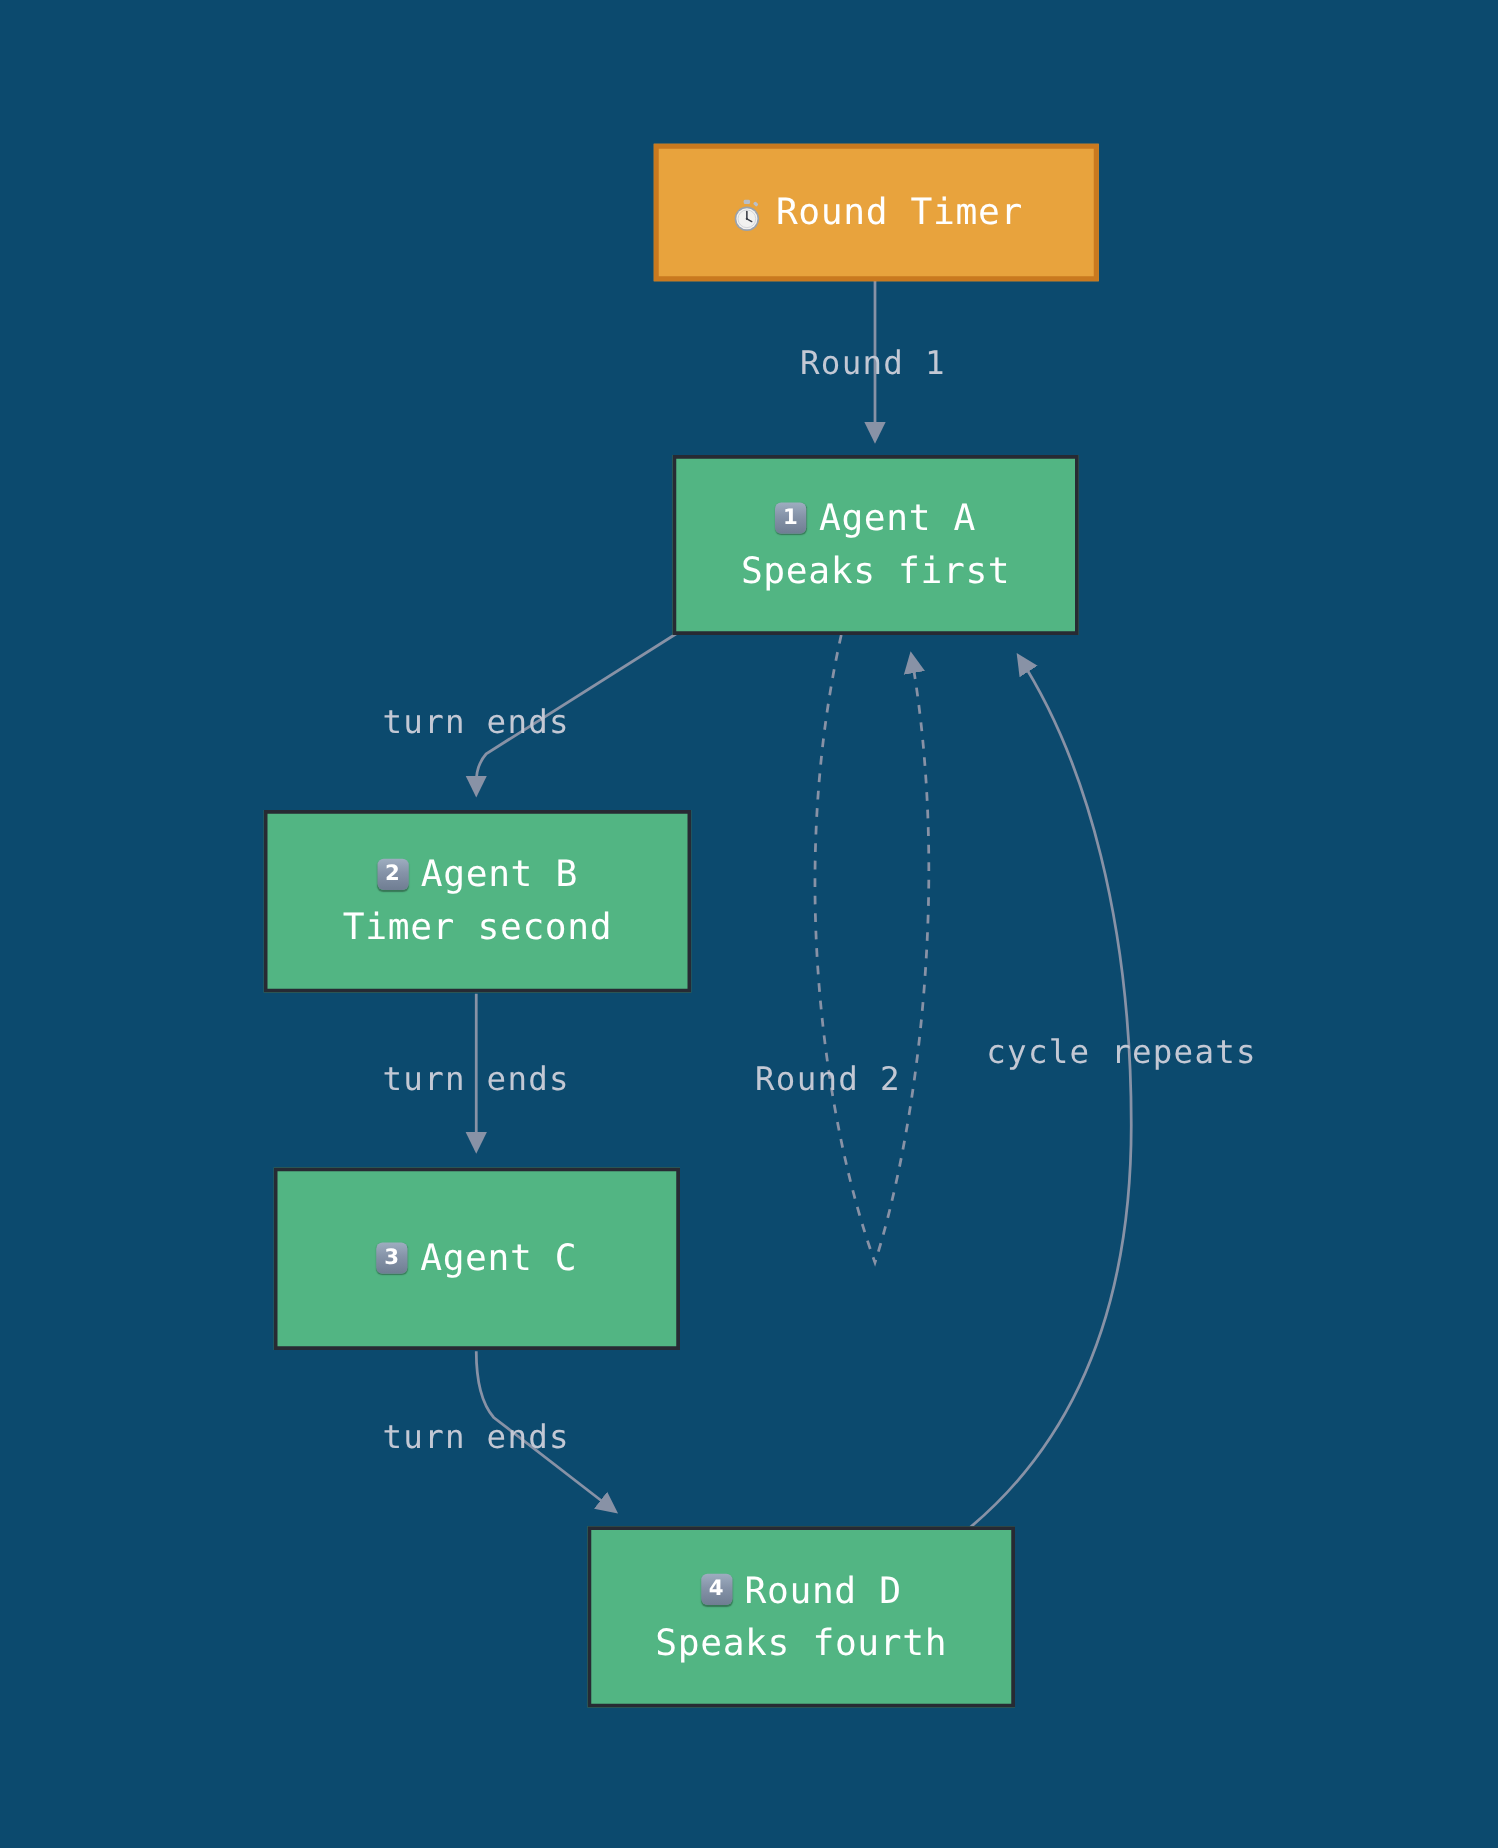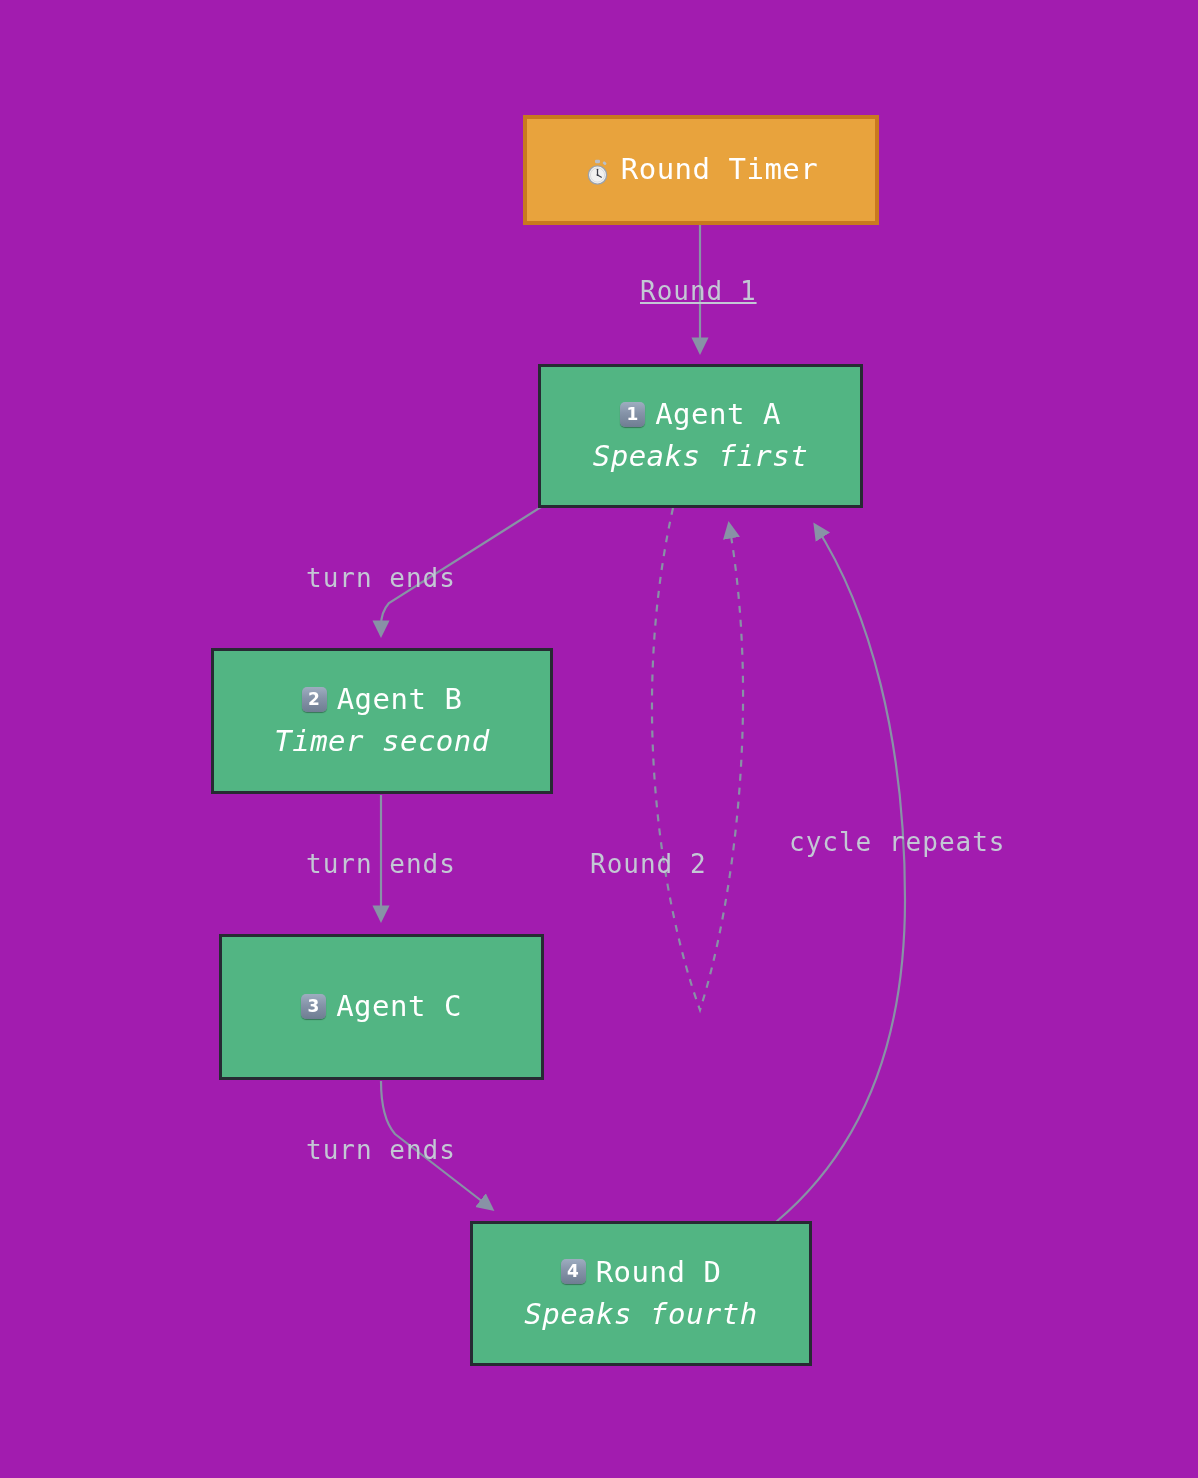--- a/index.html
+++ b/index.html
@@ -7,21 +7,21 @@
     padding: 0;
     background: #2a2d38;
   }
   body {
     font-family: "DejaVu Sans Mono", "Liberation Mono", monospace;
   }
   #canvas {
     position: relative;
     width: 1198px;
     height: 1478px;
-    background: #a21caf;
+    background: #0c4a6e;
     overflow: hidden;
   }
   svg.edges {
     position: absolute;
     left: 0;
     top: 0;
     width: 1198px;
     height: 1478px;
     pointer-events: none;
   }
@@ -49,21 +49,20 @@
   }
   .node-line1 {
     font-size: 29px;
     letter-spacing: 0.5px;
     display: flex;
     align-items: center;
     gap: 10px;
   }
   .node-line2 {
     font-size: 29px;
-    font-style: italic;
     letter-spacing: 0.5px;
     margin-top: 4px;
   }
 
   
   .keycap {
     display: inline-flex;
     align-items: center;
     justify-content: center;
     width: 25px;
@@ -166,25 +165,25 @@
   </div>
 
   <div class="node agent" style="left:470px; top:1221px; width:342px; height:145px;">
     <div class="node-line1">
       <span class="keycap">4</span>
       <span>Round D</span>
     </div>
     <div class="node-line2">Speaks fourth</div>
   </div>
 
-  <div class="edge-label" style="left:640px; top:276px;text-decoration:underline;">Round 1</div>
+  <div class="edge-label" style="left:640px; top:276px;">Round 1</div>
 
   <div class="edge-label" style="left:306px; top:563px;">turn ends</div>
 
   <div class="edge-label" style="left:306px; top:849px;">turn ends</div>
 
   <div class="edge-label" style="left:306px; top:1135px;">turn ends</div>
 
-  <div class="edge-label" style="left:590px; top:849px;">Round 2</div>
+  <div class="edge-label" style="left:604px; top:849px;">Round 2</div>
 
   <div class="edge-label" style="left:789px; top:827px;">cycle repeats</div>
 
 </div>
 
 </body></html>

